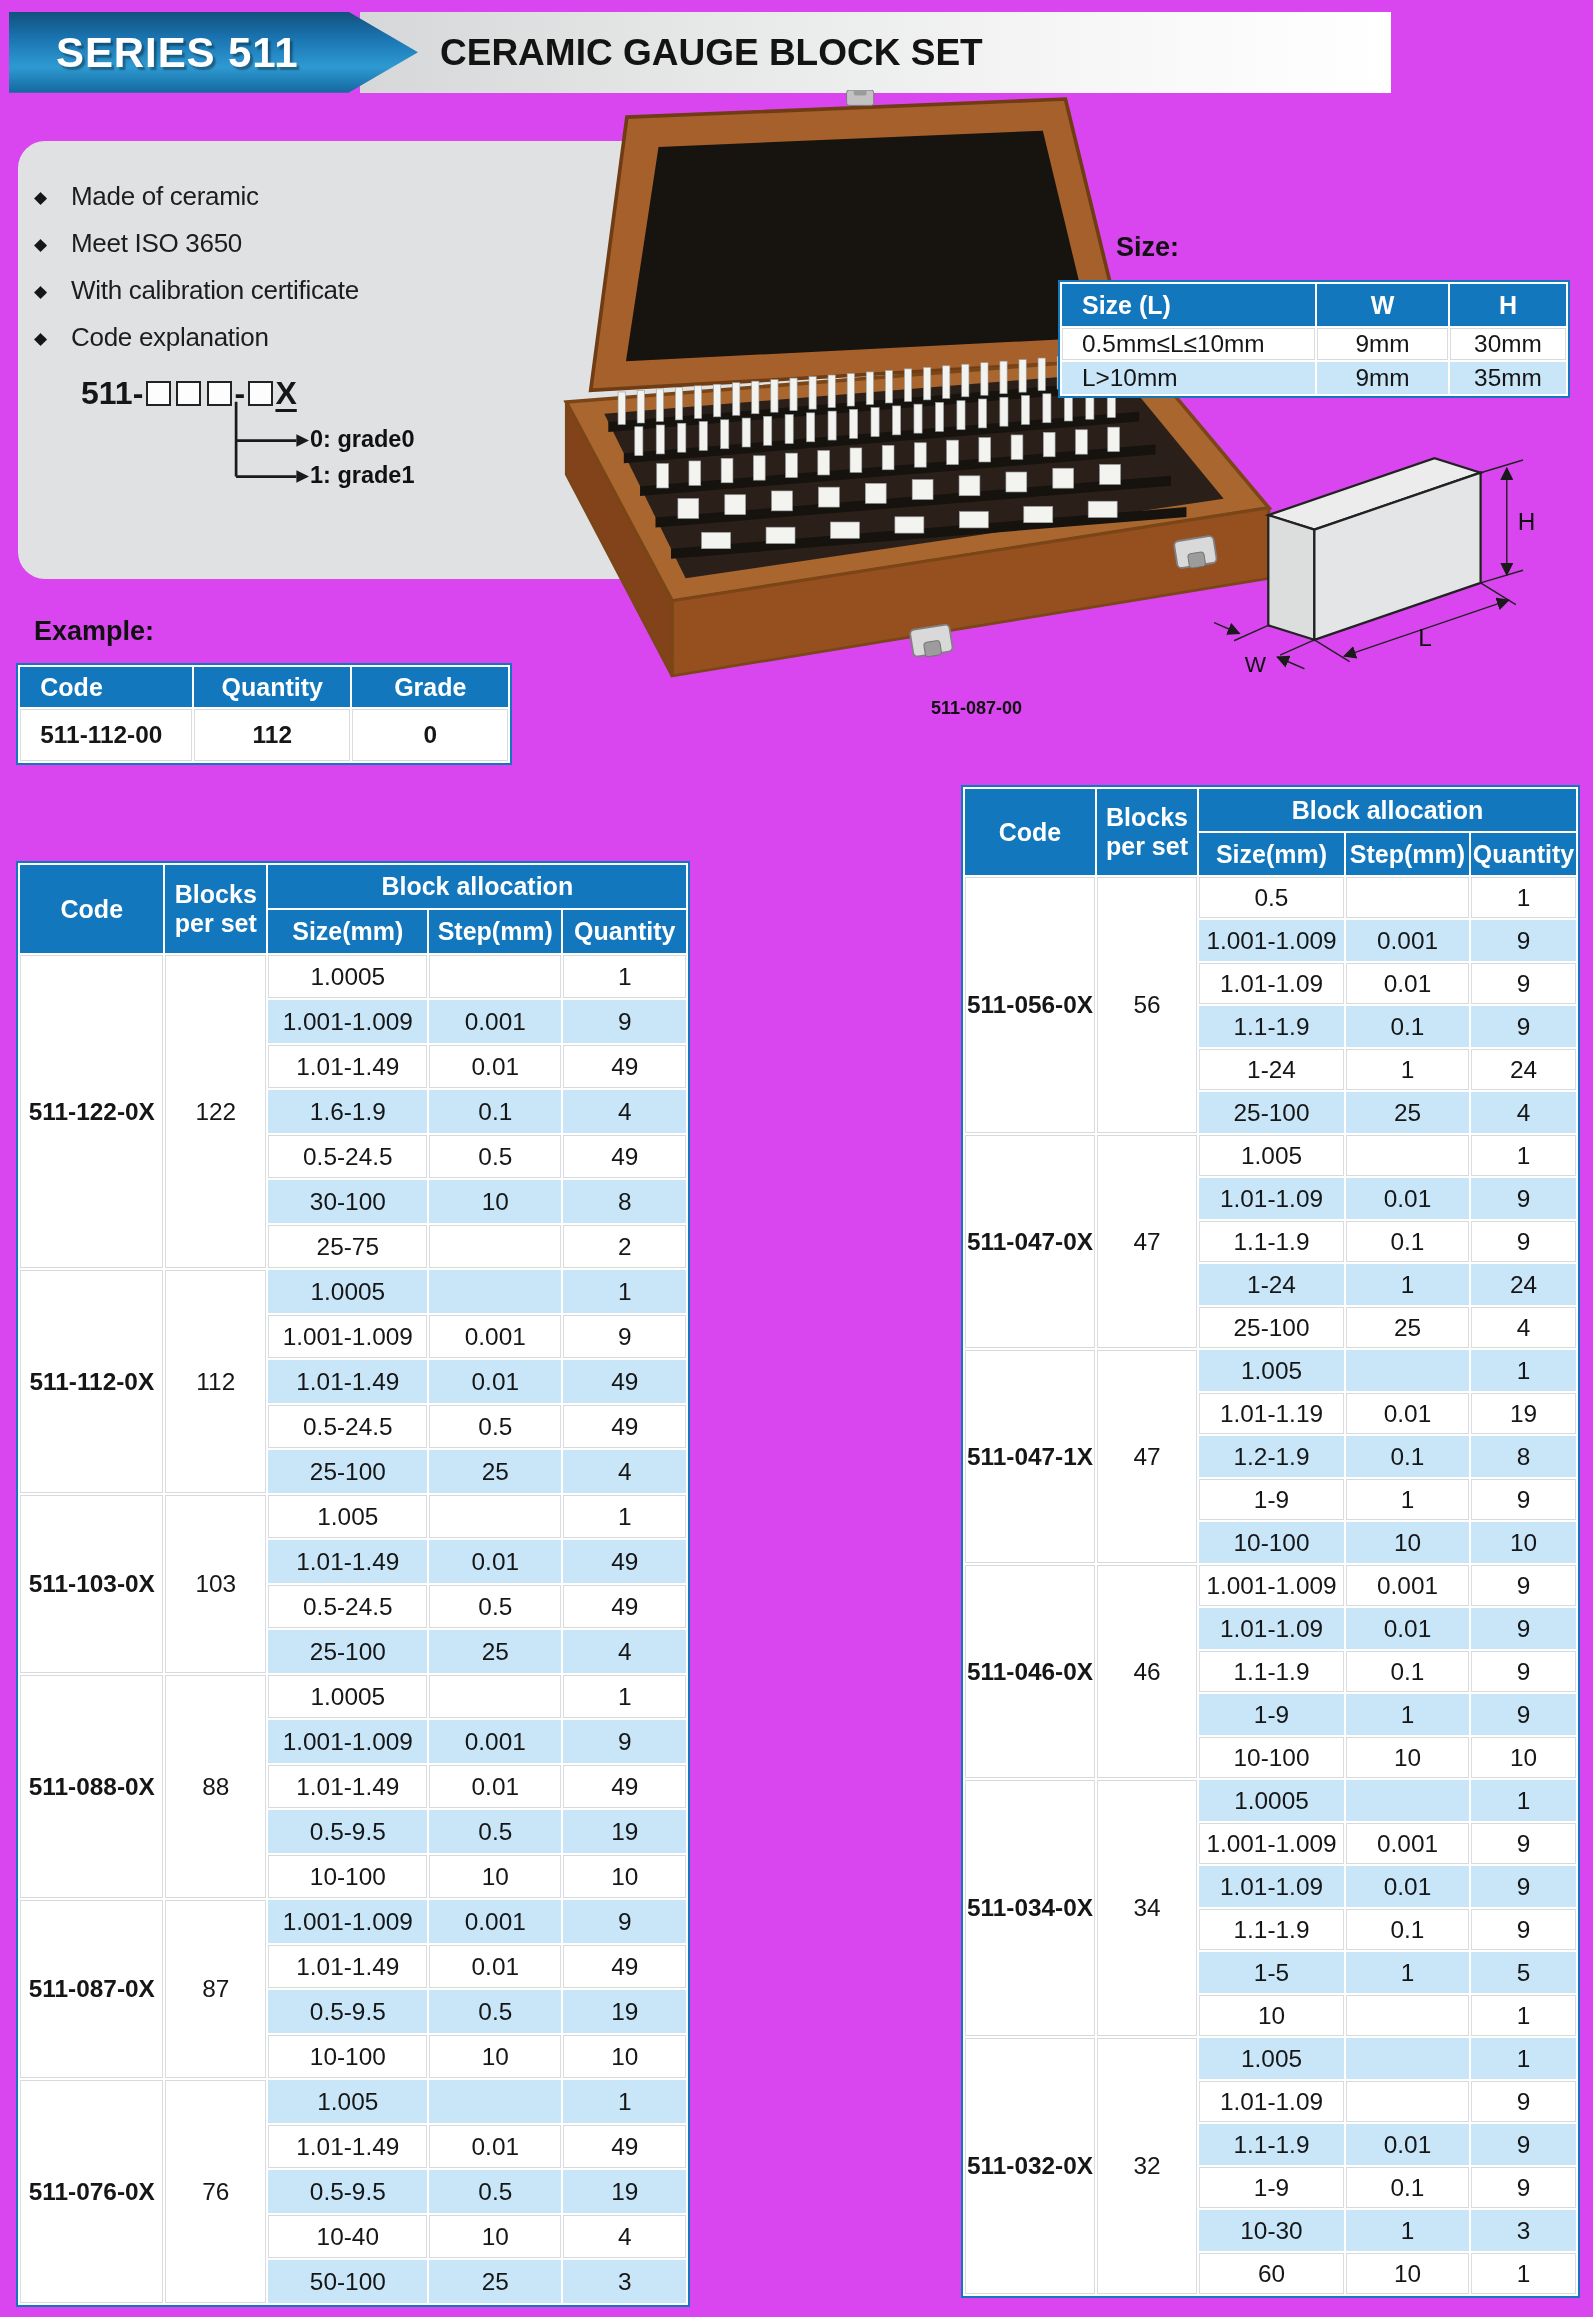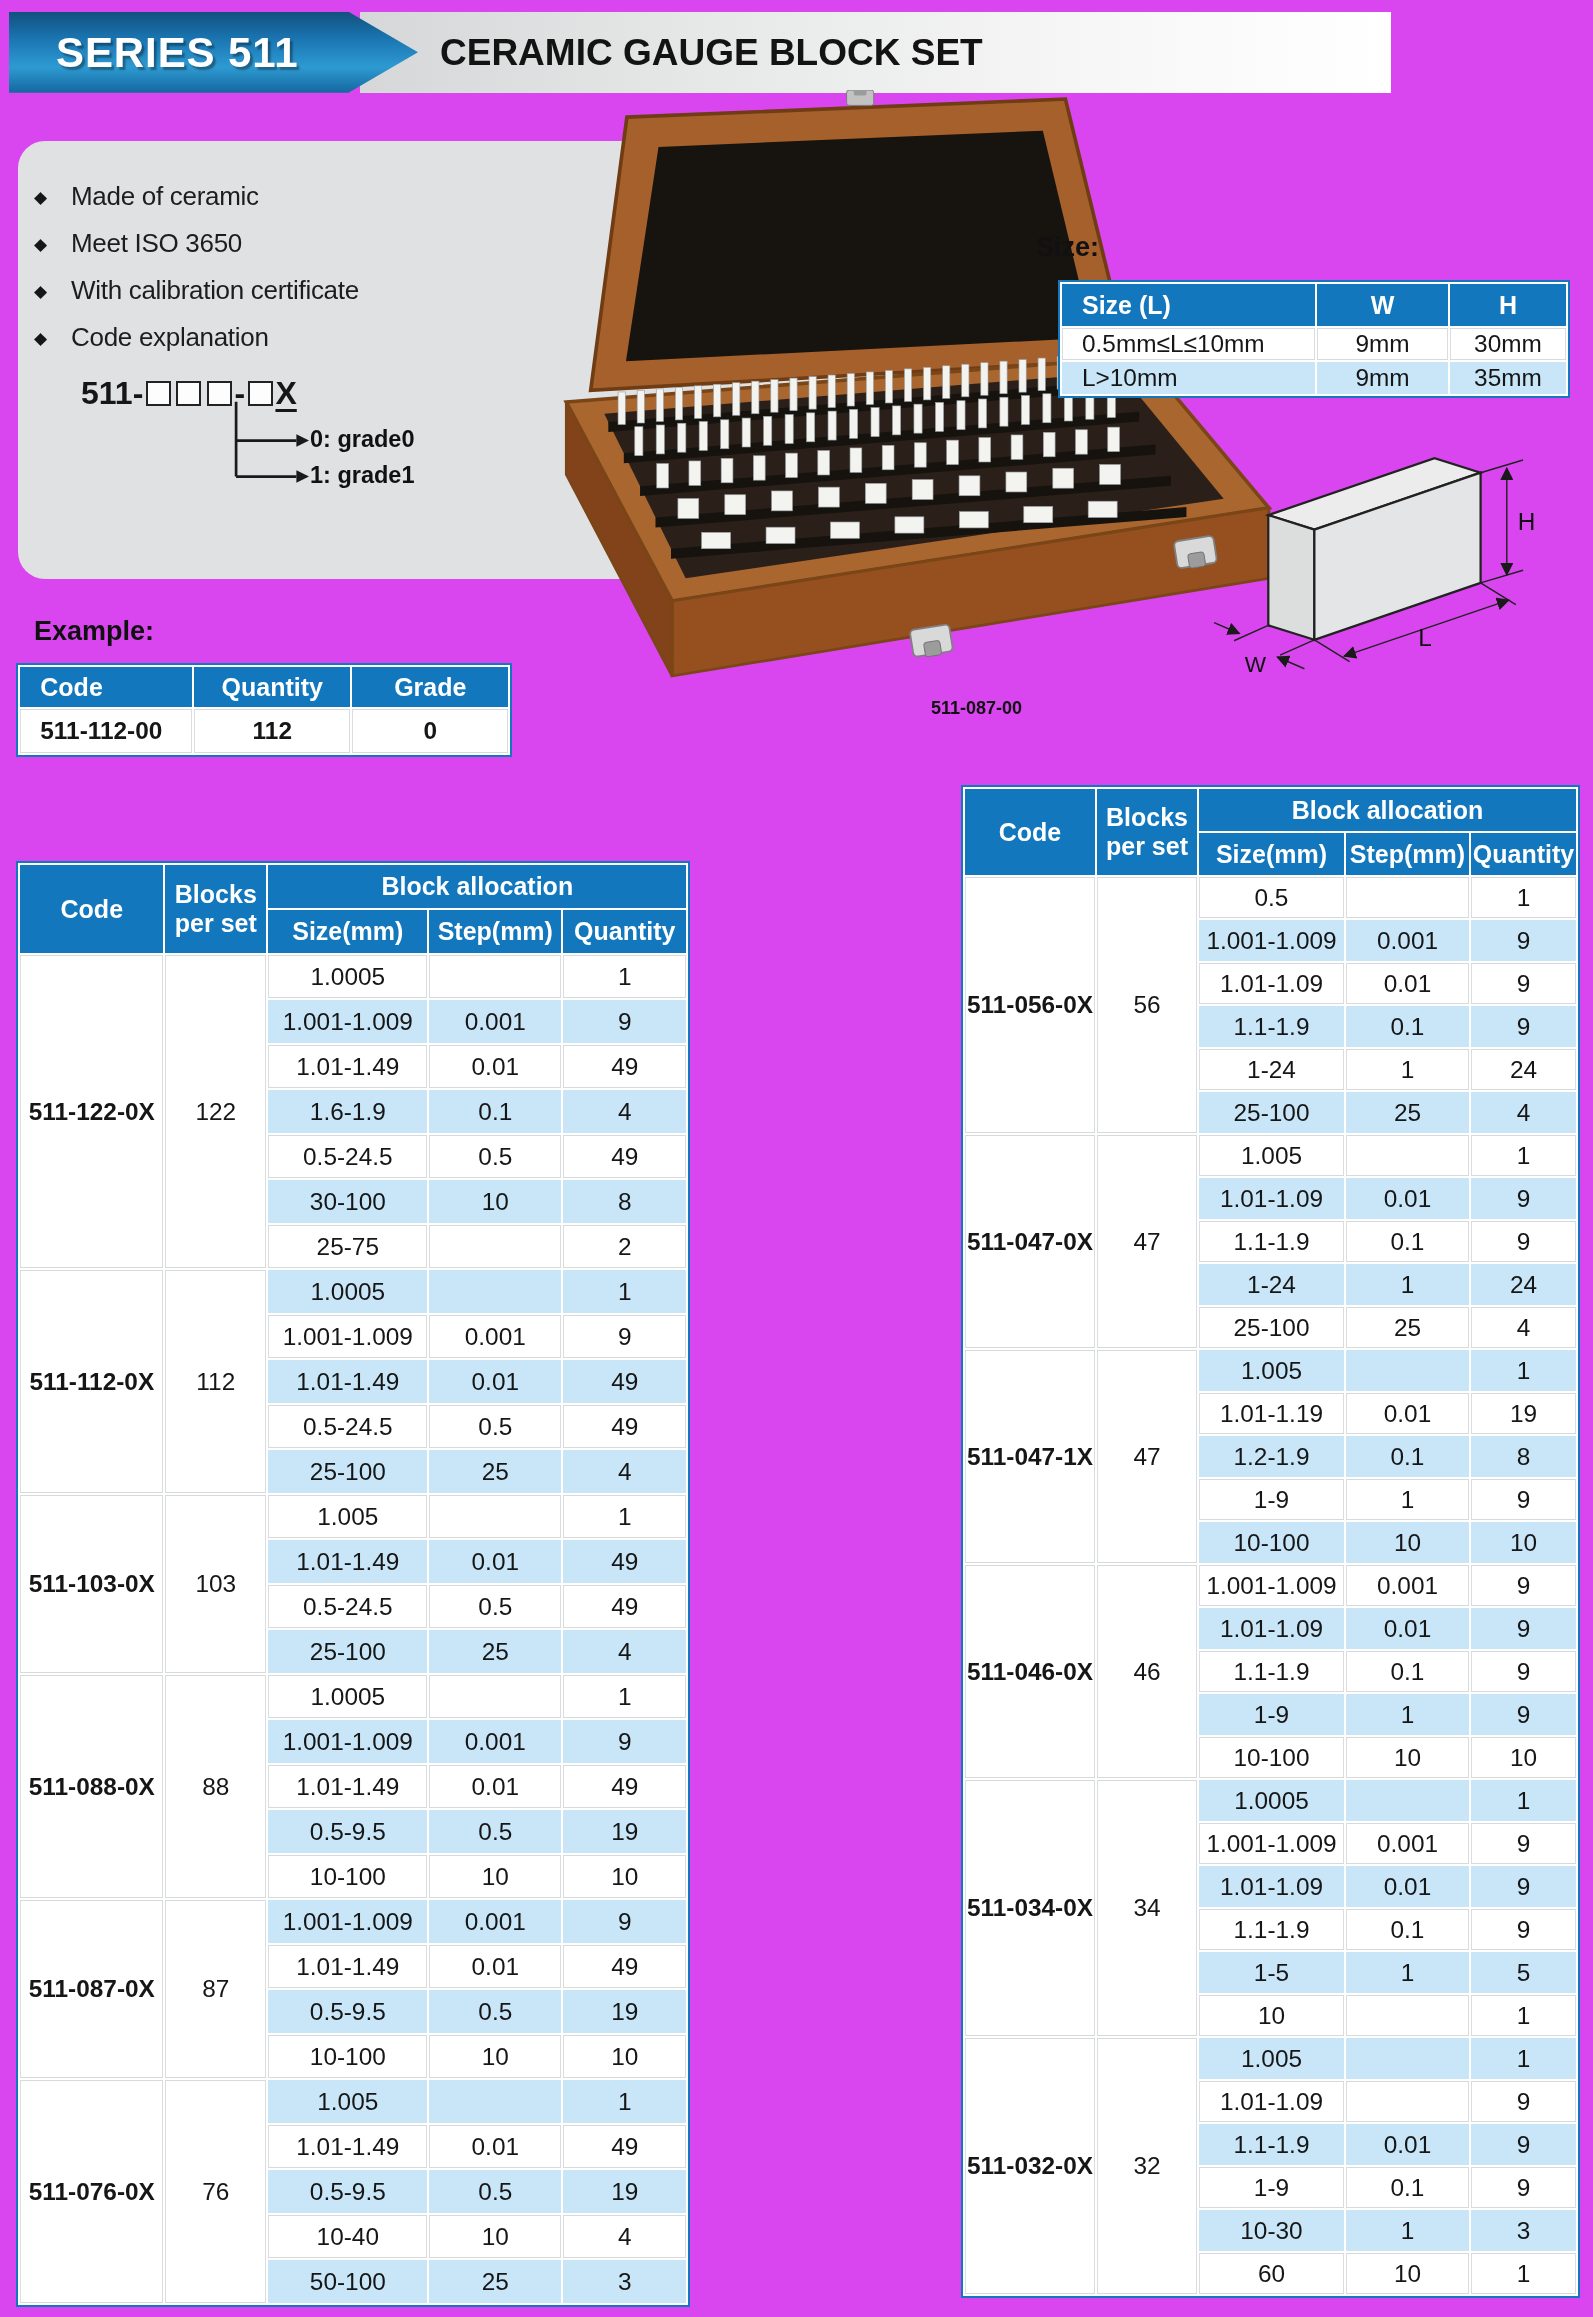--- a/index.html
+++ b/index.html
@@ -42,21 +42,21 @@
   .row-white{background:#fff;box-shadow:inset 0 0 0 0.9px #d7dadc;}
   .row-blue{background:#c8e6f8;}
   .cell-merged{background:#fff;box-shadow:inset 0 0 0 0.9px #d7dadc;}
   .cell-code{font-weight:bold;}
   .th-left{text-align:left !important;padding-left:20px !important;}
   .td-left{text-align:left !important;padding-left:20px !important;}
   .bold-cell{font-weight:bold;}
 
   
   #example-wrap table th{height:40px;}
-  #example-wrap table td{height:44px;}
+  #example-wrap table td{height:52px;}
   
   #size-wrap table th{height:42px;}
   #size-wrap table td{height:32px;}
   
   #left-alloc-wrap table th{height:43px;}
   #left-alloc-wrap table td{height:43px;}
   
   #right-alloc-wrap table th{height:42px;}
   #right-alloc-wrap table td{height:41px;}
 
@@ -201,21 +201,21 @@
       <rect x="-22" y="-4" width="44" height="30" rx="5" fill="#d9d9d9" stroke="#808080" stroke-width="2"></rect>
       <rect x="-9" y="12" width="18" height="16" rx="3" fill="#9c9c9c" stroke="#707070"></rect>
     </g>
     <g transform="translate(712,500) rotate(-9)">
       <rect x="-22" y="-4" width="44" height="30" rx="5" fill="#d9d9d9" stroke="#808080" stroke-width="2"></rect>
       <rect x="-9" y="12" width="18" height="16" rx="3" fill="#9c9c9c" stroke="#707070"></rect>
     </g>
   </svg>
   <div class="caption" style="left:841px;top:698px;width:181px;">511-087-00</div>
 
-  <div class="sec-heading" style="left:1036px;top:232px;">Size:</div>
+  <div class="sec-heading" style="left:1116px;top:232px;">Size:</div>
   <div class="tbl-wrap" id="size-wrap" style="left:1058px;top:280px;">
     <table class="data-table">
       <colgroup>
           <col style="width:253px">
           <col style="width:131px">
           <col style="width:116px">
         </colgroup>
       <tbody>
           <tr>
         <th class="th-left">Size (L)</th>

